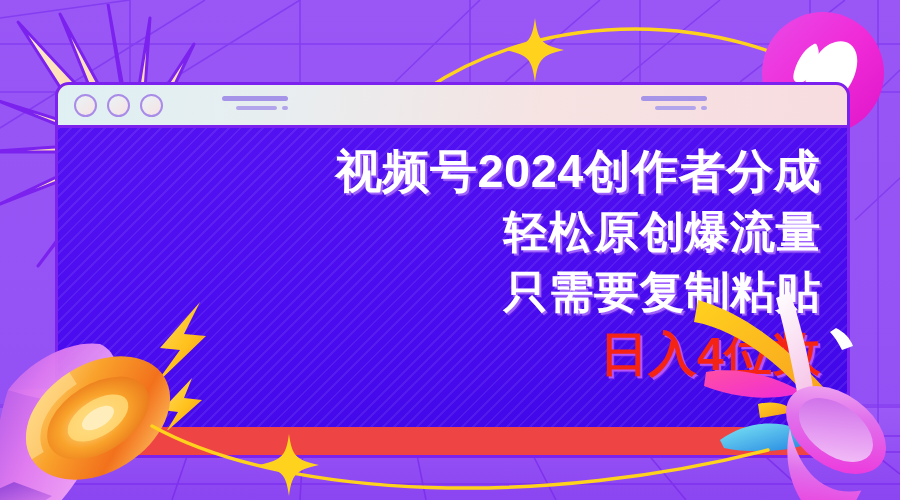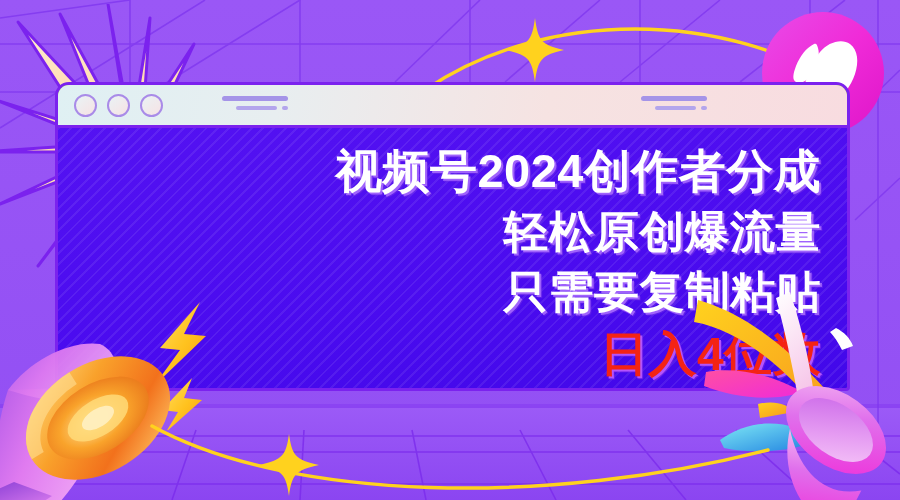--- a/index.html
+++ b/index.html
@@ -37,26 +37,26 @@
   .deco{position:absolute;pointer-events:none;}
 
   
   .starburst{position:absolute;left:-20px;top:4px;width:260px;height:300px;}
 
   
   .thumb-badge{position:absolute;left:762px;top:12px;width:122px;height:122px;}
 
   
   .window{
-    position:absolute;left:55px;top:82px;width:795px;height:309px;
+    position:absolute;left:55px;top:82px;width:795px;height:376px;
     border:3px solid #7B22EE;
     border-radius:14px 14px 4px 4px;
     box-sizing:border-box;
     overflow:hidden;
-    background:#84cc16;
+    background:#ef4444;
   }
   .titlebar{
     position:relative;
     height:43px;
     background:linear-gradient(100deg,#DFF0F3 0%,#E8EEF0 28%,#F6E3E2 62%,#F8DCE0 100%);
     border-bottom:3px solid #7B22EE;
     box-sizing:border-box;
   }
   .dots{position:absolute;left:16px;top:9px;display:flex;gap:10px;}
   .dot{

